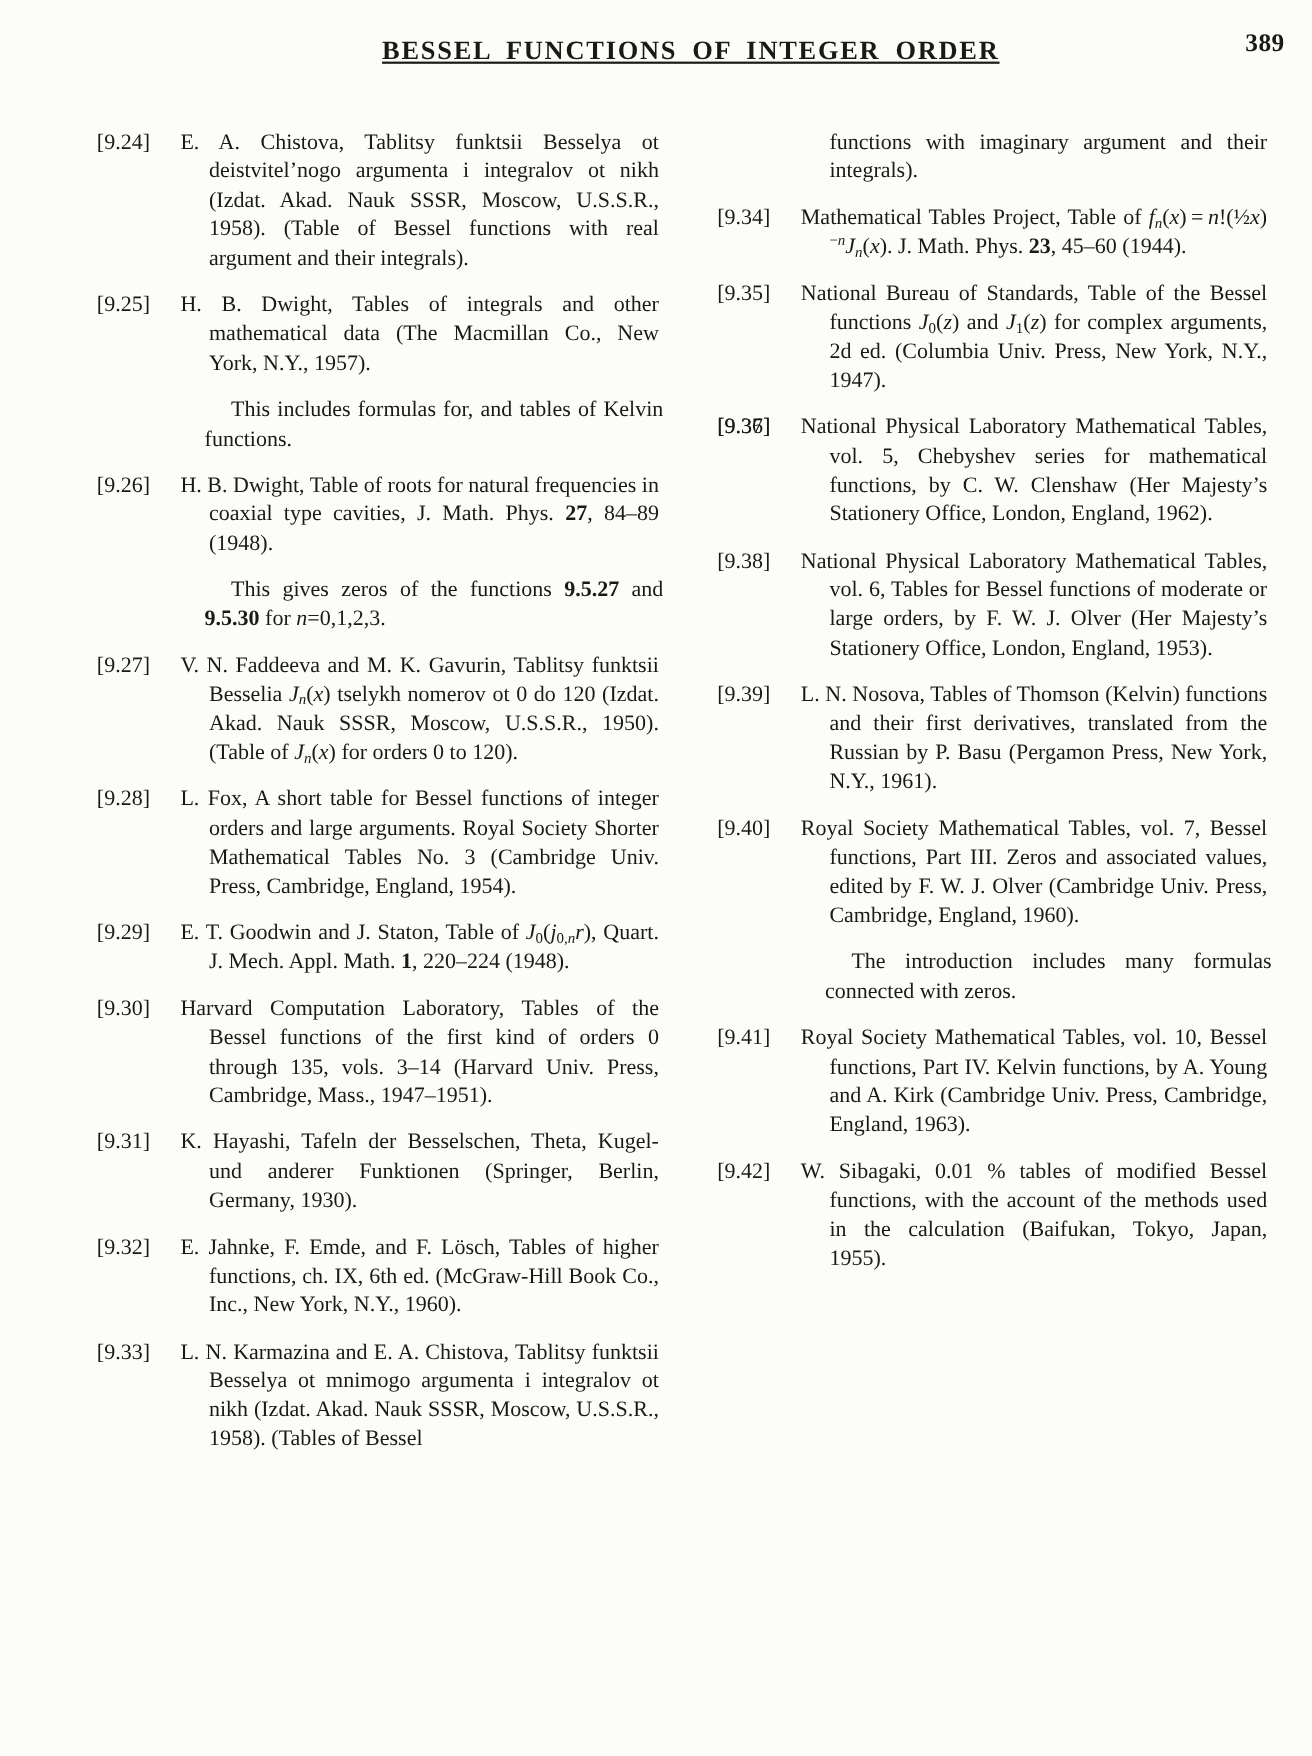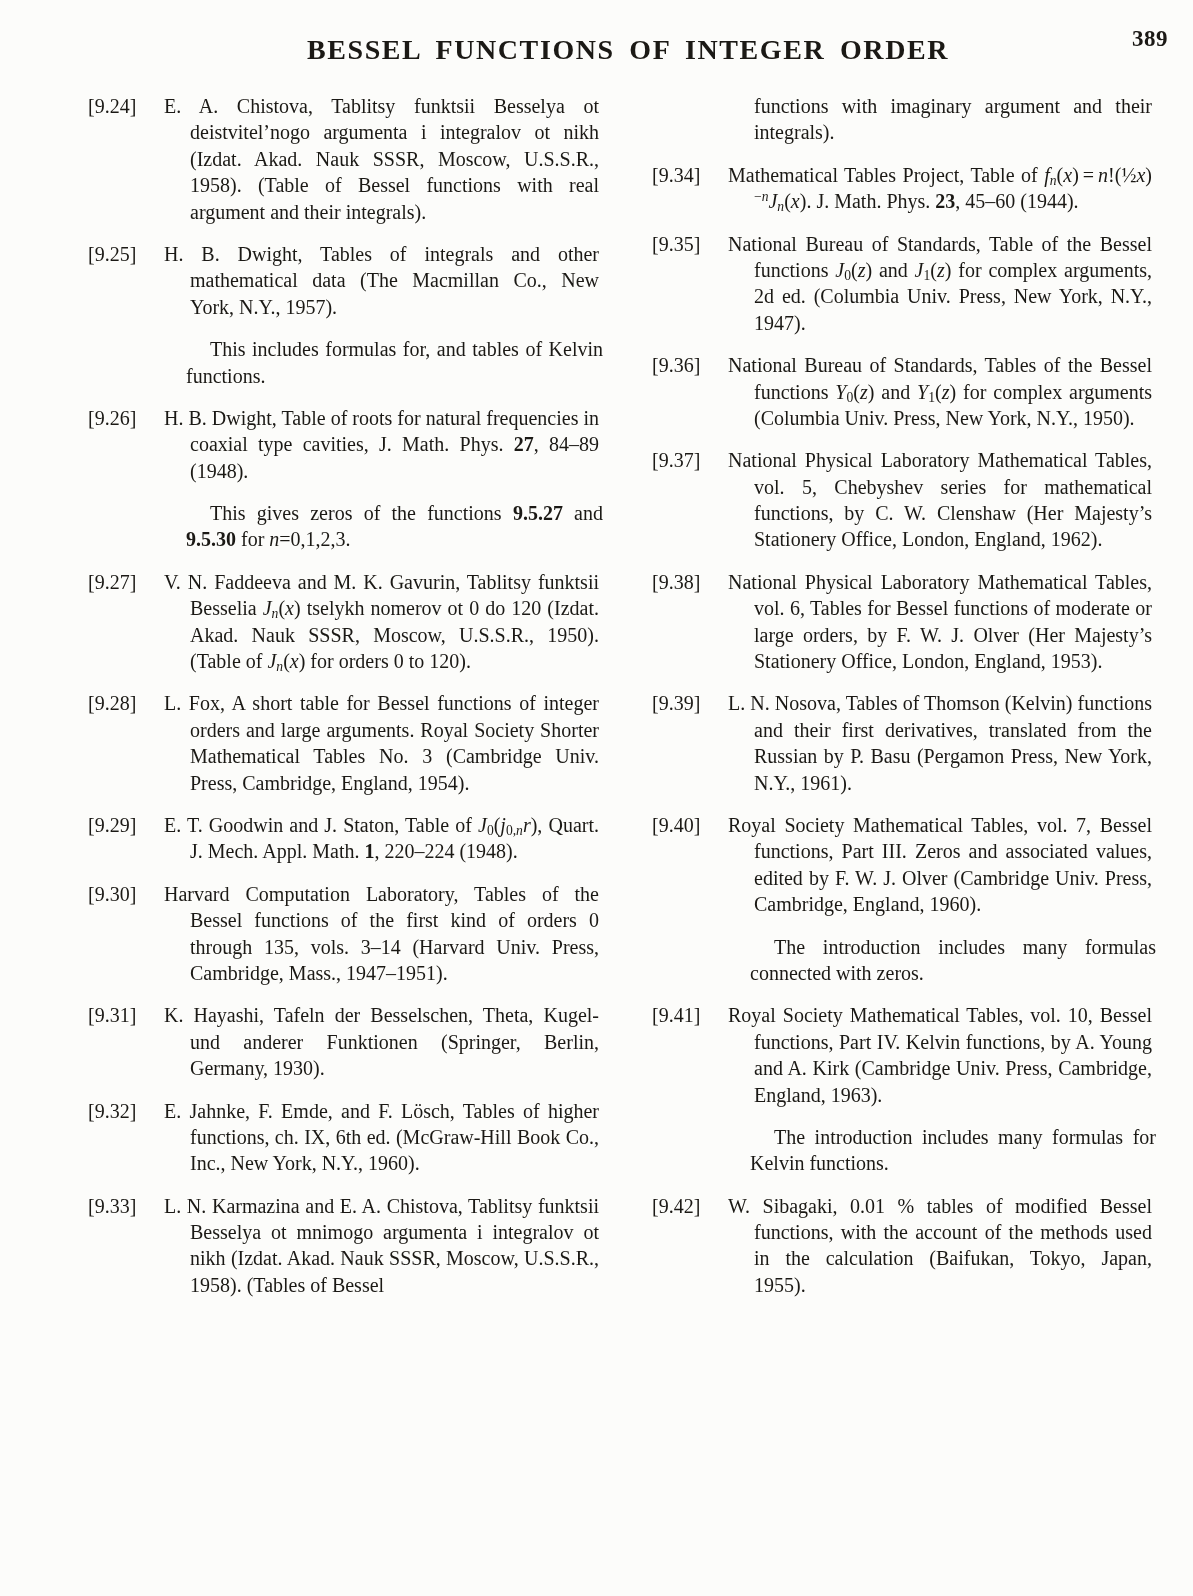--- a/index.html
+++ b/index.html
@@ -20,37 +20,38 @@
   .header-row {
     position: absolute;
     left: 88px;
     top: 28px;
     width: 1080px;
     height: 40px;
   }
   .running-title {
     text-align: center;
     font-weight: bold;
-    font-size: 28px;
+    font-size: 24px;
     letter-spacing: 1.6px;
     word-spacing: 6px;
     padding-top: 6px;
+    text-decoration: underline;
   }
   .page-number {
     position: absolute;
     right: 0;
     top: -2px;
     font-size: 23px;
     font-weight: bold;
     letter-spacing: 0.5px;
   }
   .columns {
     position: absolute;
     left: 88px;
-    top: 77px;
+    top: 100px;
     width: 1080px;
     display: flex;
     align-items: flex-start;
   }
   .col { font-size: 20px; line-height: 1.32; }
   .col-left  { width: 527px; }
   .col-right { flex: 1; }
   .divider {
     width: 2px;
     background: #262420;
@@ -201,24 +202,20 @@
   <div class="ref">
     <span class="ref-id">[9.35]</span>
     <div class="ref-body">
       <p class="ref-text">National Bureau of Standards, Table of the Bessel functions <i>J</i><sub>0</sub>(<i>z</i>) and <i>J</i><sub>1</sub>(<i>z</i>) for complex arguments, 2d ed. (Columbia Univ. Press, New York, N.Y., 1947).</p>
 
     </div>
   </div>
 
   <div class="ref">
     <span class="ref-id">[9.36]</span>
-    <div class="ref-body">
-      <p class="ref-text">National Bureau of Standards, Tables of the Bessel functions <i>Y</i><sub>0</sub>(<i>z</i>) and <i>Y</i><sub>1</sub>(<i>z</i>) for complex arguments (Columbia Univ. Press, New York, N.Y., 1950).</p>
-
-    </div>
   </div>
 
   <div class="ref">
     <span class="ref-id">[9.37]</span>
     <div class="ref-body">
       <p class="ref-text">National Physical Laboratory Mathematical Tables, vol. 5, Chebyshev series for mathematical functions, by C. W. Clenshaw (Her Majesty’s Stationery Office, London, England, 1962).</p>
 
     </div>
   </div>
 
@@ -243,21 +240,20 @@
     <div class="ref-body">
       <p class="ref-text">Royal Society Mathematical Tables, vol. 7, Bessel functions, Part III. Zeros and associated values, edited by F. W. J. Olver (Cambridge Univ. Press, Cambridge, England, 1960).</p>
       <p class="ref-note">The introduction includes many formulas connected with zeros.</p>
     </div>
   </div>
 
   <div class="ref">
     <span class="ref-id">[9.41]</span>
     <div class="ref-body">
       <p class="ref-text">Royal Society Mathematical Tables, vol. 10, Bessel functions, Part IV. Kelvin functions, by A. Young and A. Kirk (Cambridge Univ. Press, Cambridge, England, 1963).</p>
-      <p class="ref-note">The introduction includes many formulas for Kelvin functions.</p>
     </div>
   </div>
 
   <div class="ref">
     <span class="ref-id">[9.42]</span>
     <div class="ref-body">
       <p class="ref-text">W. Sibagaki, 0.01 % tables of modified Bessel functions, with the account of the methods used in the calculation (Baifukan, Tokyo, Japan, 1955).</p>
 
     </div>
   </div>

